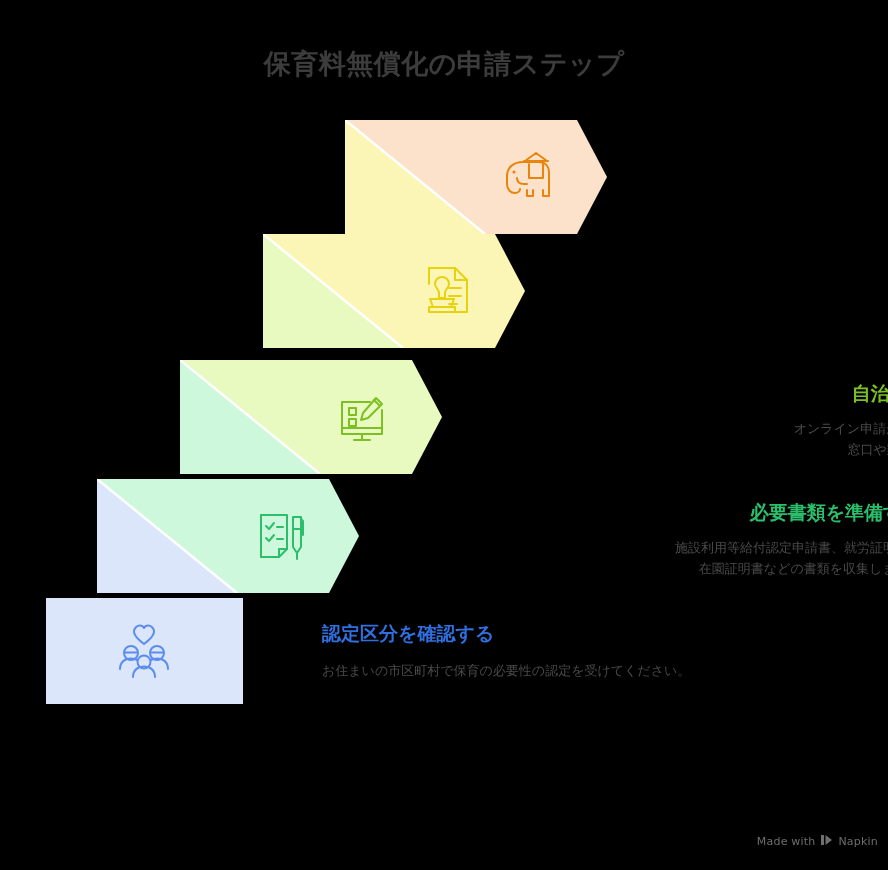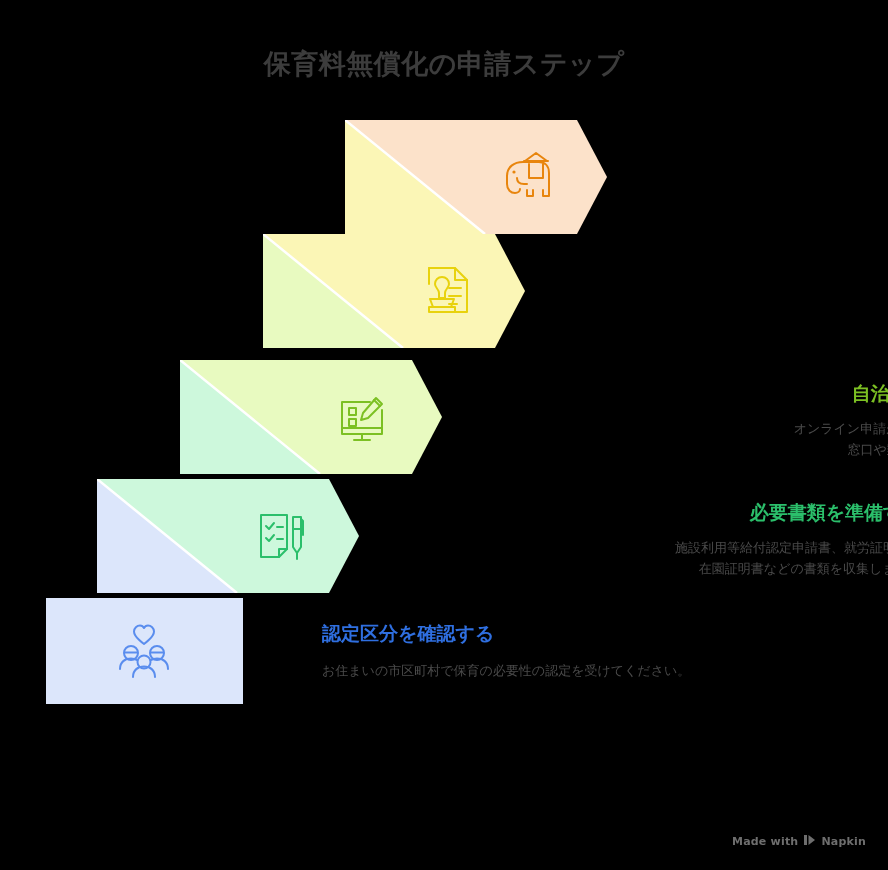--- a/index.html
+++ b/index.html
@@ -84,27 +84,27 @@
     white-space: pre-line;
   }
 
   
   .align-right { text-align: right; }
   .align-left  { text-align: left; }
 
   
   .watermark {
     position: absolute;
-    right: 22px;
+    right: 10px;
     bottom: 22px;
     display: flex;
     align-items: center;
     gap: 5px;
     font-size: 11px;
-    font-weight: 700;
+    font-weight: 400;
     color: #6e6e6e;
     letter-spacing: 0.2px;
   }
   .watermark .np-logo {
     display: inline-block;
     line-height: 1;
   }
 </style>
 </head>
 <body>

